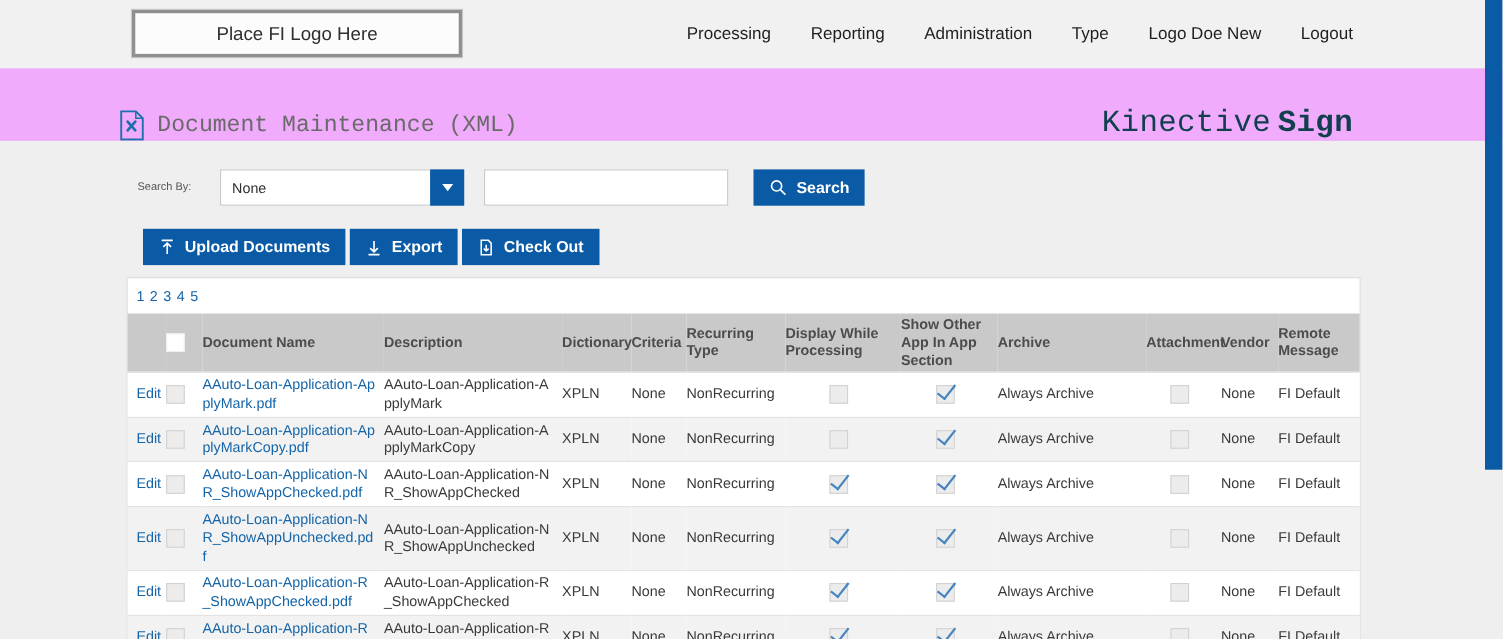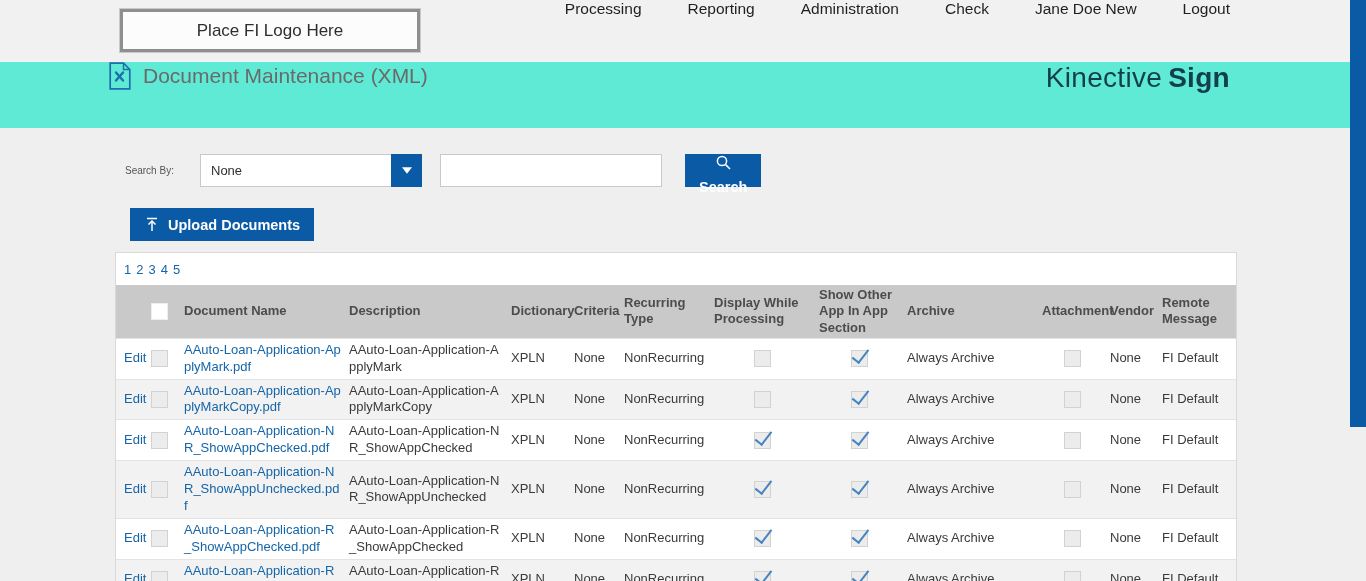--- a/index.html
+++ b/index.html
@@ -17,29 +17,30 @@
     display:flex; align-items:center; position:relative;
   }
   .logo-box {
     position:absolute; left:120px; top:9px; width:300px; height:43px;
     background:#fcfcfc; border:3px solid #8f8f8f; box-shadow:0 0 0 1px #c9c9c9;
     display:flex; align-items:center; justify-content:center;
     font-size:17px; color:#2e2e2e;
   }
   .topnav {
     position:absolute; right:136px; top:0; height:62px;
-    display:flex; gap:46px;
+    display:flex; align-items:center; gap:36px;
   }
   .topnav a { font-size:15.5px; color:#1f1f1f; text-decoration:none; cursor:pointer; }
 
   
   .band {
-    height:66px; background:#5eead4;
-    display:flex; align-items:flex-start; justify-content:space-between;
+    height:66px; background:#f0abfc;
+    display:flex; align-items:flex-end; justify-content:space-between;
     padding:0 136px 0 108px;
+    font-family:Liberation Mono, monospace;
   }
   .title-group { display:flex; align-items:center; gap:11px; }
   .page-title { font-size:21px; color:#6a6a6a; font-weight:400; }
   .brand { font-size:28px; color:#123e4d; letter-spacing:.3px; white-space:nowrap; }
   .brand .b-name { font-weight:400; margin-right:6px; }
   .brand .b-suffix { font-weight:700; }
 
   
   .search-row { display:flex; align-items:center; margin:26px 0 0 125px; height:33px; }
   .search-label { font-size:10px; color:#555; width:75px; }
@@ -56,21 +57,21 @@
     width:222px; height:33px; margin-left:18px; border:1px solid #c9c9c9;
     background:#fff; font-size:13px; padding:0 8px; color:#2f2f2f;
     font-family:"Liberation Sans", sans-serif;
   }
   .btn {
     height:33px; background:#0a5aa6; color:#fff; border:none; cursor:pointer;
     display:flex; align-items:center; gap:8px; padding:0 14px;
     font-size:14.5px; font-weight:700; font-family:"Liberation Sans", sans-serif;
     white-space:nowrap;
   }
-  .search-btn { margin-left:23px;flex-direction:column; }
+  .search-btn { margin-left:23px; }
   .btn svg { flex:none; }
 
   
   .toolbar { display:flex; gap:4px; margin:21px 0 0 130px; }
 
   
   .panel {
     position:absolute; left:115px; top:252px; width:1122px;
     background:#fff; border:1px solid #d9d9d9;
   }
@@ -117,22 +118,22 @@
 <body>
 
 <div class="topbar">
   <div class="logo-box">
     <span>Place FI Logo Here</span>
   </div>
   <nav class="topnav">
     <a>Processing</a>
     <a>Reporting</a>
     <a>Administration</a>
-    <a>Check</a>
-    <a>Jane Doe New</a>
+    <a>Type</a>
+    <a>Logo Doe New</a>
     <a>Logout</a>
   </nav>
 </div>
 
 <div class="band">
   <div class="title-group">
     <span style="display:inline-flex;">
       <svg width="24" height="28" viewBox="0 0 24 28">
         <path d="M2.2 1.2 H15.5 L21.8 7.5 V26.8 H2.2 Z" fill="none" stroke="#1e6fad" stroke-width="1.7"></path>
         <path d="M15.5 1.2 V7.5 H21.8" fill="none" stroke="#1e6fad" stroke-width="1.4"></path>
@@ -174,20 +175,40 @@
 <div class="toolbar">
   <button class="btn">
     <span style="display:inline-flex;">
       <svg width="16" height="16" viewBox="0 0 16 16" fill="none" stroke="#fff" stroke-width="1.5">
         <path d="M3 1.5 H13"></path>
           <path d="M8 14 V4"></path>
           <path d="M4.5 7.5 L8 4 L11.5 7.5"></path>
       </svg>
     </span>
     <span>Upload Documents</span>
+  </button>
+  <button class="btn">
+    <span style="display:inline-flex;">
+      <svg width="16" height="16" viewBox="0 0 16 16" fill="none" stroke="#fff" stroke-width="1.5">
+        <path d="M8 2 V12"></path>
+          <path d="M4.5 8.5 L8 12 L11.5 8.5"></path>
+          <path d="M3 14.5 H13"></path>
+      </svg>
+    </span>
+    <span>Export</span>
+  </button>
+  <button class="btn">
+    <span style="display:inline-flex;">
+      <svg width="16" height="16" viewBox="0 0 16 16" fill="none" stroke="#fff" stroke-width="1.4">
+        <path d="M3.5 1.5 H10 L12.5 4 V14.5 H3.5 Z"></path>
+        <path d="M8 5.5 V11"></path>
+          <path d="M5.8 9 L8 11.2 L10.2 9"></path>
+      </svg>
+    </span>
+    <span>Check Out</span>
   </button>
 </div>
 
 <div class="panel">
   <div class="pager">
     <a>1</a>
     <a>2</a>
     <a>3</a>
     <a>4</a>
     <a>5</a>

